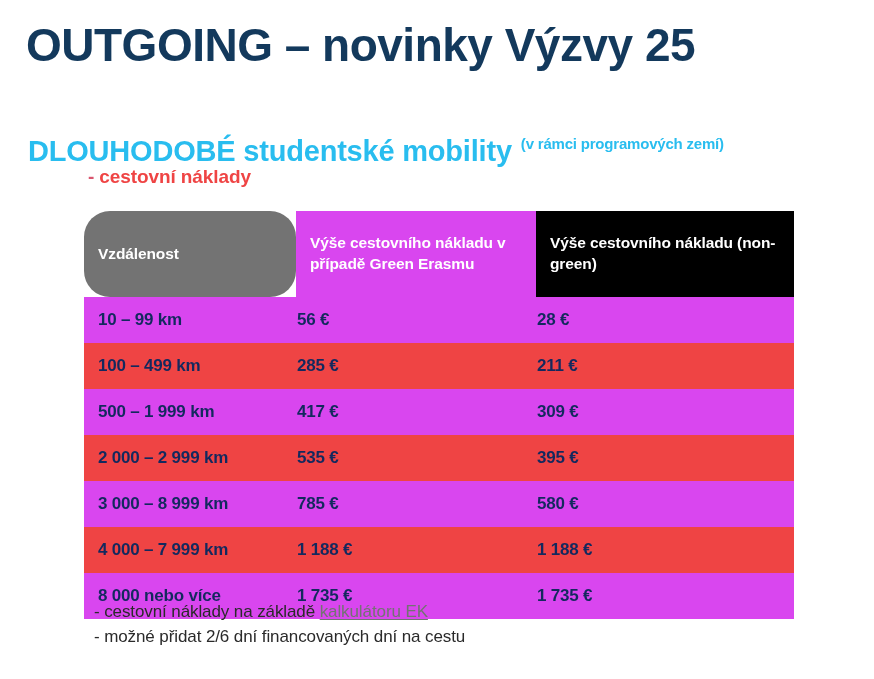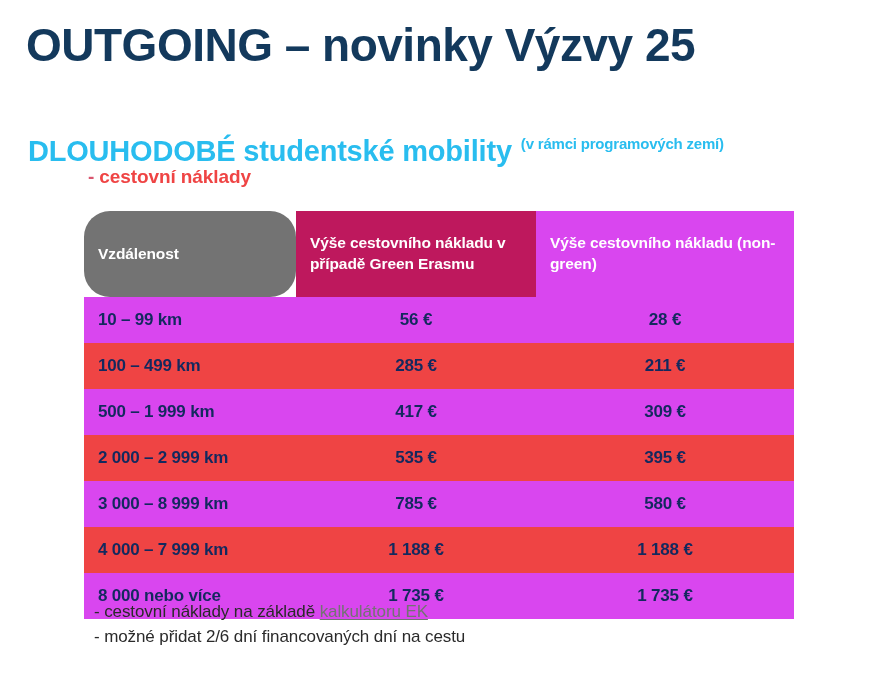--- a/index.html
+++ b/index.html
@@ -93,35 +93,35 @@
     vertical-align: middle;
     padding: 0 14px;
     text-align: left;
     font-size: 15.5px;
     font-weight: bold;
     color: #ffffff;
     line-height: 1.33;
     letter-spacing: -0.1px;
   }
   th.head-dist { background: #737373; border-radius: 26px; }
-  th.head-green { background: #be185d; }
-  th.head-non { background: #d946ef; }
+  th.head-green { background: #d946ef; }
+  th.head-non { background: #000000; }
 
   .cost-table tbody td {
     height: 44px;
     font-size: 17px;
     font-weight: bold;
     color: #13295E;
     letter-spacing: -0.2px;
     vertical-align: middle;
   }
   .cost-table tbody tr.odd td  { background: #d946ef; }
   .cost-table tbody tr.even td { background: #ef4444; }
   td.cell-dist { padding-left: 14px; text-align: left; }
-  td.cell-val  { text-align: center; }
+  td.cell-val  { }
 
   
   .footnotes {
     position: absolute;
     left: 94px;
     top: 600px;
     font-size: 17px;
     color: #2A2A2A;
     line-height: 1.45;
     letter-spacing: -0.1px;

